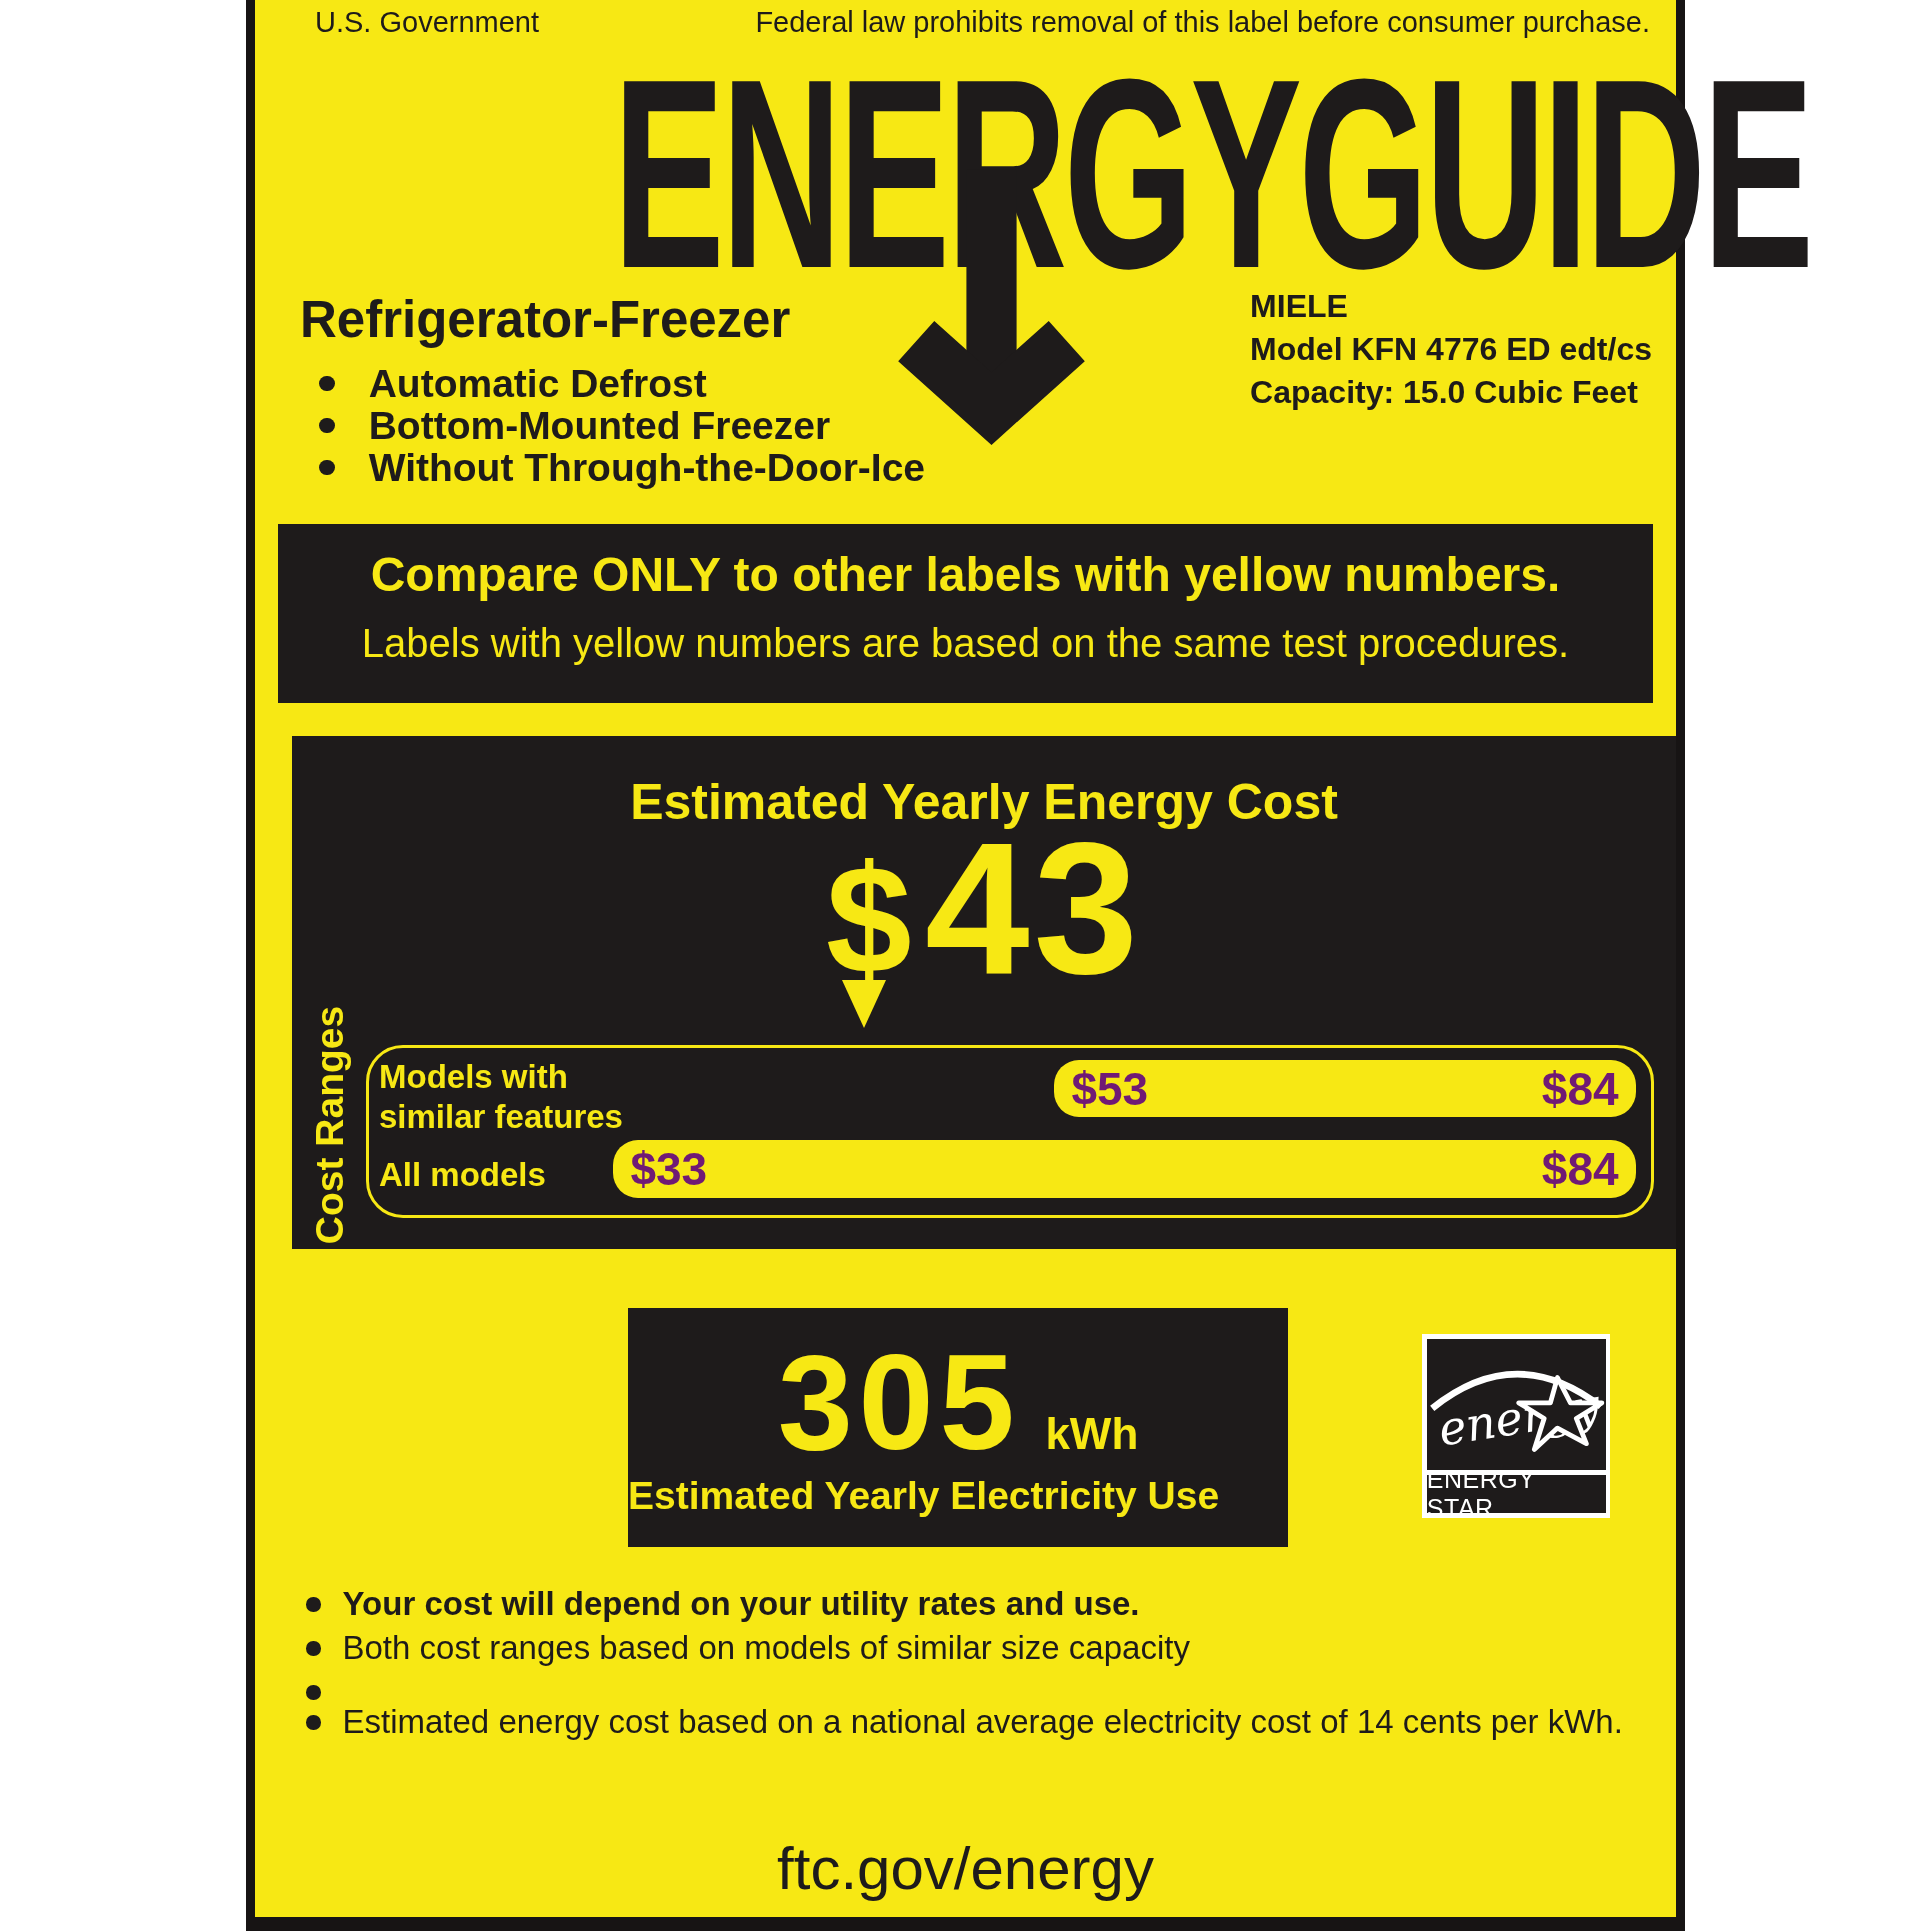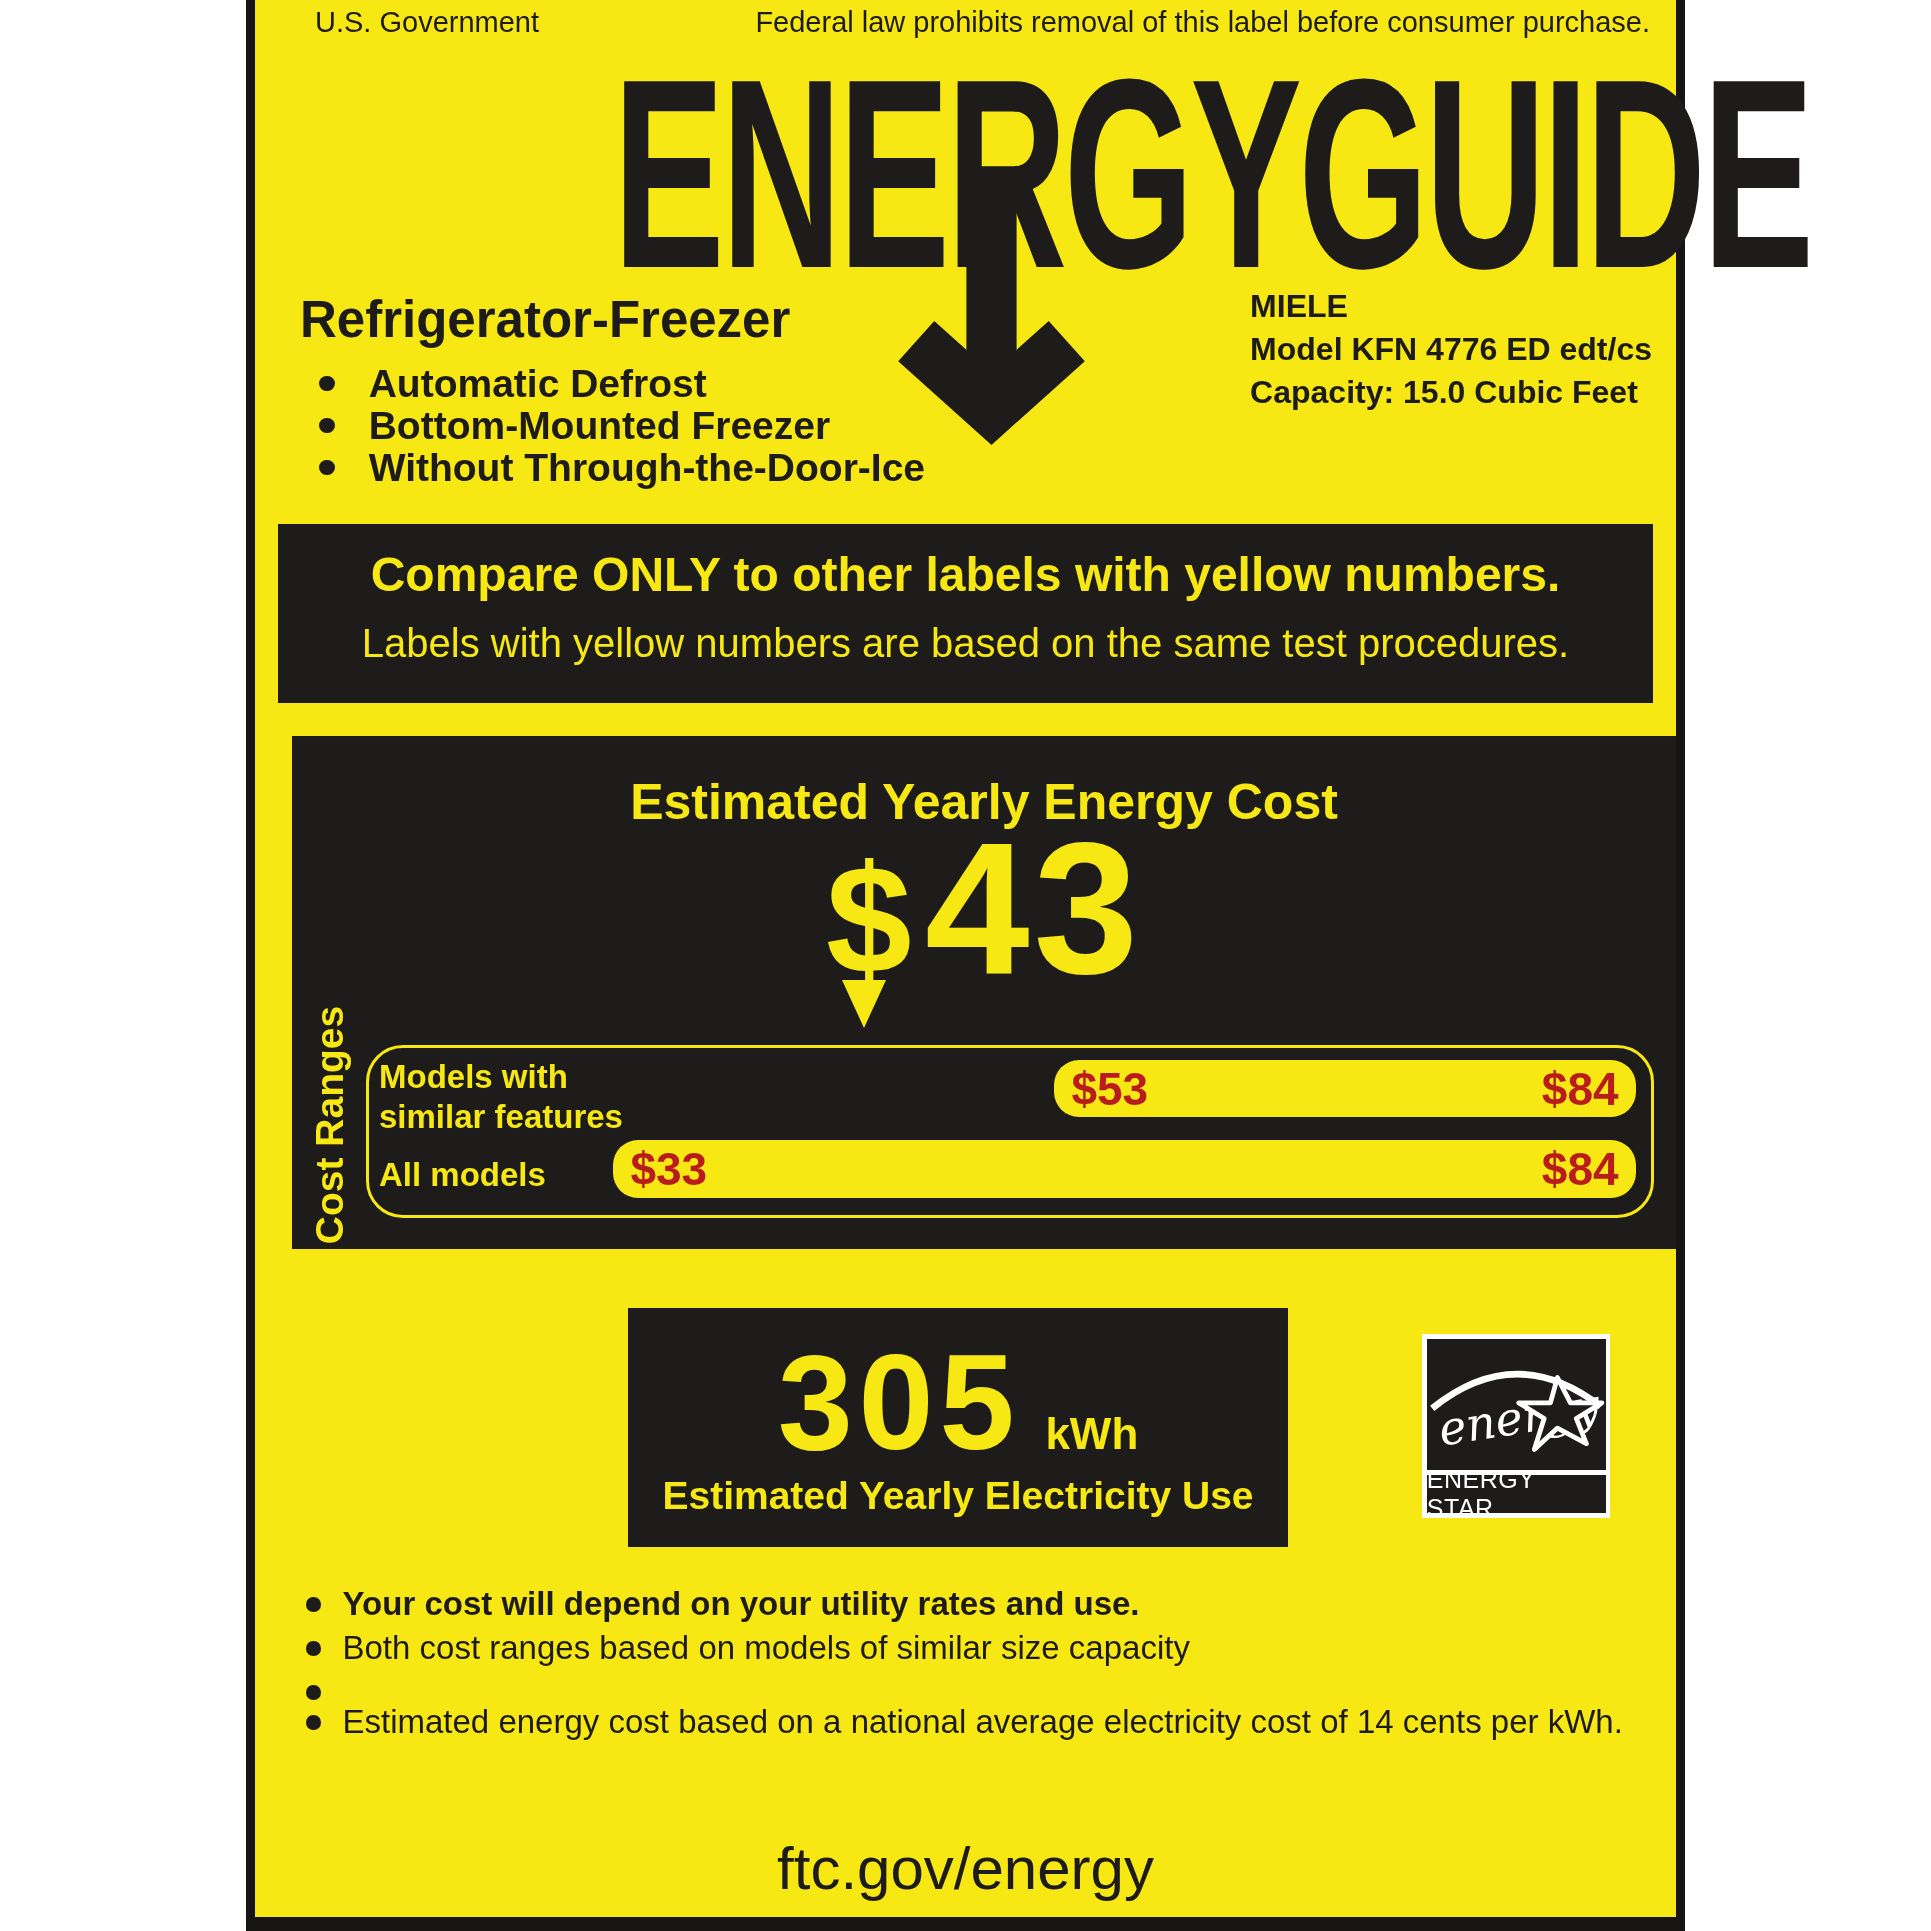--- a/index.html
+++ b/index.html
@@ -41,30 +41,30 @@
           border-left:22px solid transparent;border-right:22px solid transparent;
           border-top:48px solid #f7e814;}
   .vert-label{position:absolute;left:38px;top:389px;transform:translate(-50%,-50%) rotate(-90deg);
               white-space:nowrap;font-size:39px;font-weight:bold;}
   .ranges-box{position:absolute;left:74px;top:309px;width:1282px;height:167px;
               border:3.9px solid #f7e814;border-radius:37px;}
   .row-label{position:absolute;left:87px;font-size:33px;font-weight:bold;line-height:40px;}
   .row-label-1{top:321px;}
   .row-label-2{top:419px;}
   .bar{position:absolute;background:#f7e814;border-radius:25px;display:flex;justify-content:space-between;
-       align-items:center;padding:0 17.4px;box-sizing:border-box;color:#b91c1c;font-size:46px;font-weight:bold;}
+       align-items:center;padding:0 17.4px;box-sizing:border-box;color:#701a75;font-size:46px;font-weight:bold;}
   .bar1{left:762px;top:324px;width:582px;height:57px;}
   .bar2{left:321px;top:404px;width:1023px;height:58px;}
 
   .usage-box{position:absolute;left:382px;top:1308px;width:660px;height:239px;background:#1e1b1b;color:#f7e814;}
   .usage-row{position:absolute;left:0;width:100%;top:27px;display:flex;justify-content:center;
              align-items:baseline;gap:25px;}
   .usage-val{font-size:135px;font-weight:bold;line-height:135px;letter-spacing:5.8px;}
   .usage-unit{font-size:44px;font-weight:bold;}
-  .usage-caption{position:absolute;left:0;width:100%;top:166px;text-align:center;font-size:39px;font-weight:bold;}
+  .usage-caption{position:absolute;left:0;width:100%;top:166px;text-align:left;font-size:39px;font-weight:bold;}
 
   .estar{position:absolute;left:1176px;top:1334px;width:188px;height:184px;background:#ffffff;
          box-sizing:border-box;padding:4.8px;}
   .estar-top{width:179px;height:131px;background:#1e1b1b;position:relative;}
   .estar-bottom{width:179px;height:38px;margin-top:4.8px;background:#1e1b1b;display:flex;
                 align-items:center;justify-content:center;color:#ffffff;font-size:25px;letter-spacing:0.5px;}
 
   .footnotes{position:absolute;left:60px;top:1582px;width:1332px;list-style:none;margin:0;padding:0;}
   .footnotes li{display:flex;gap:22px;align-items:flex-start;font-size:33px;line-height:44px;}
   .footnotes .dot{margin-left:0;margin-top:15.4px;width:14.5px;height:14.5px;}

